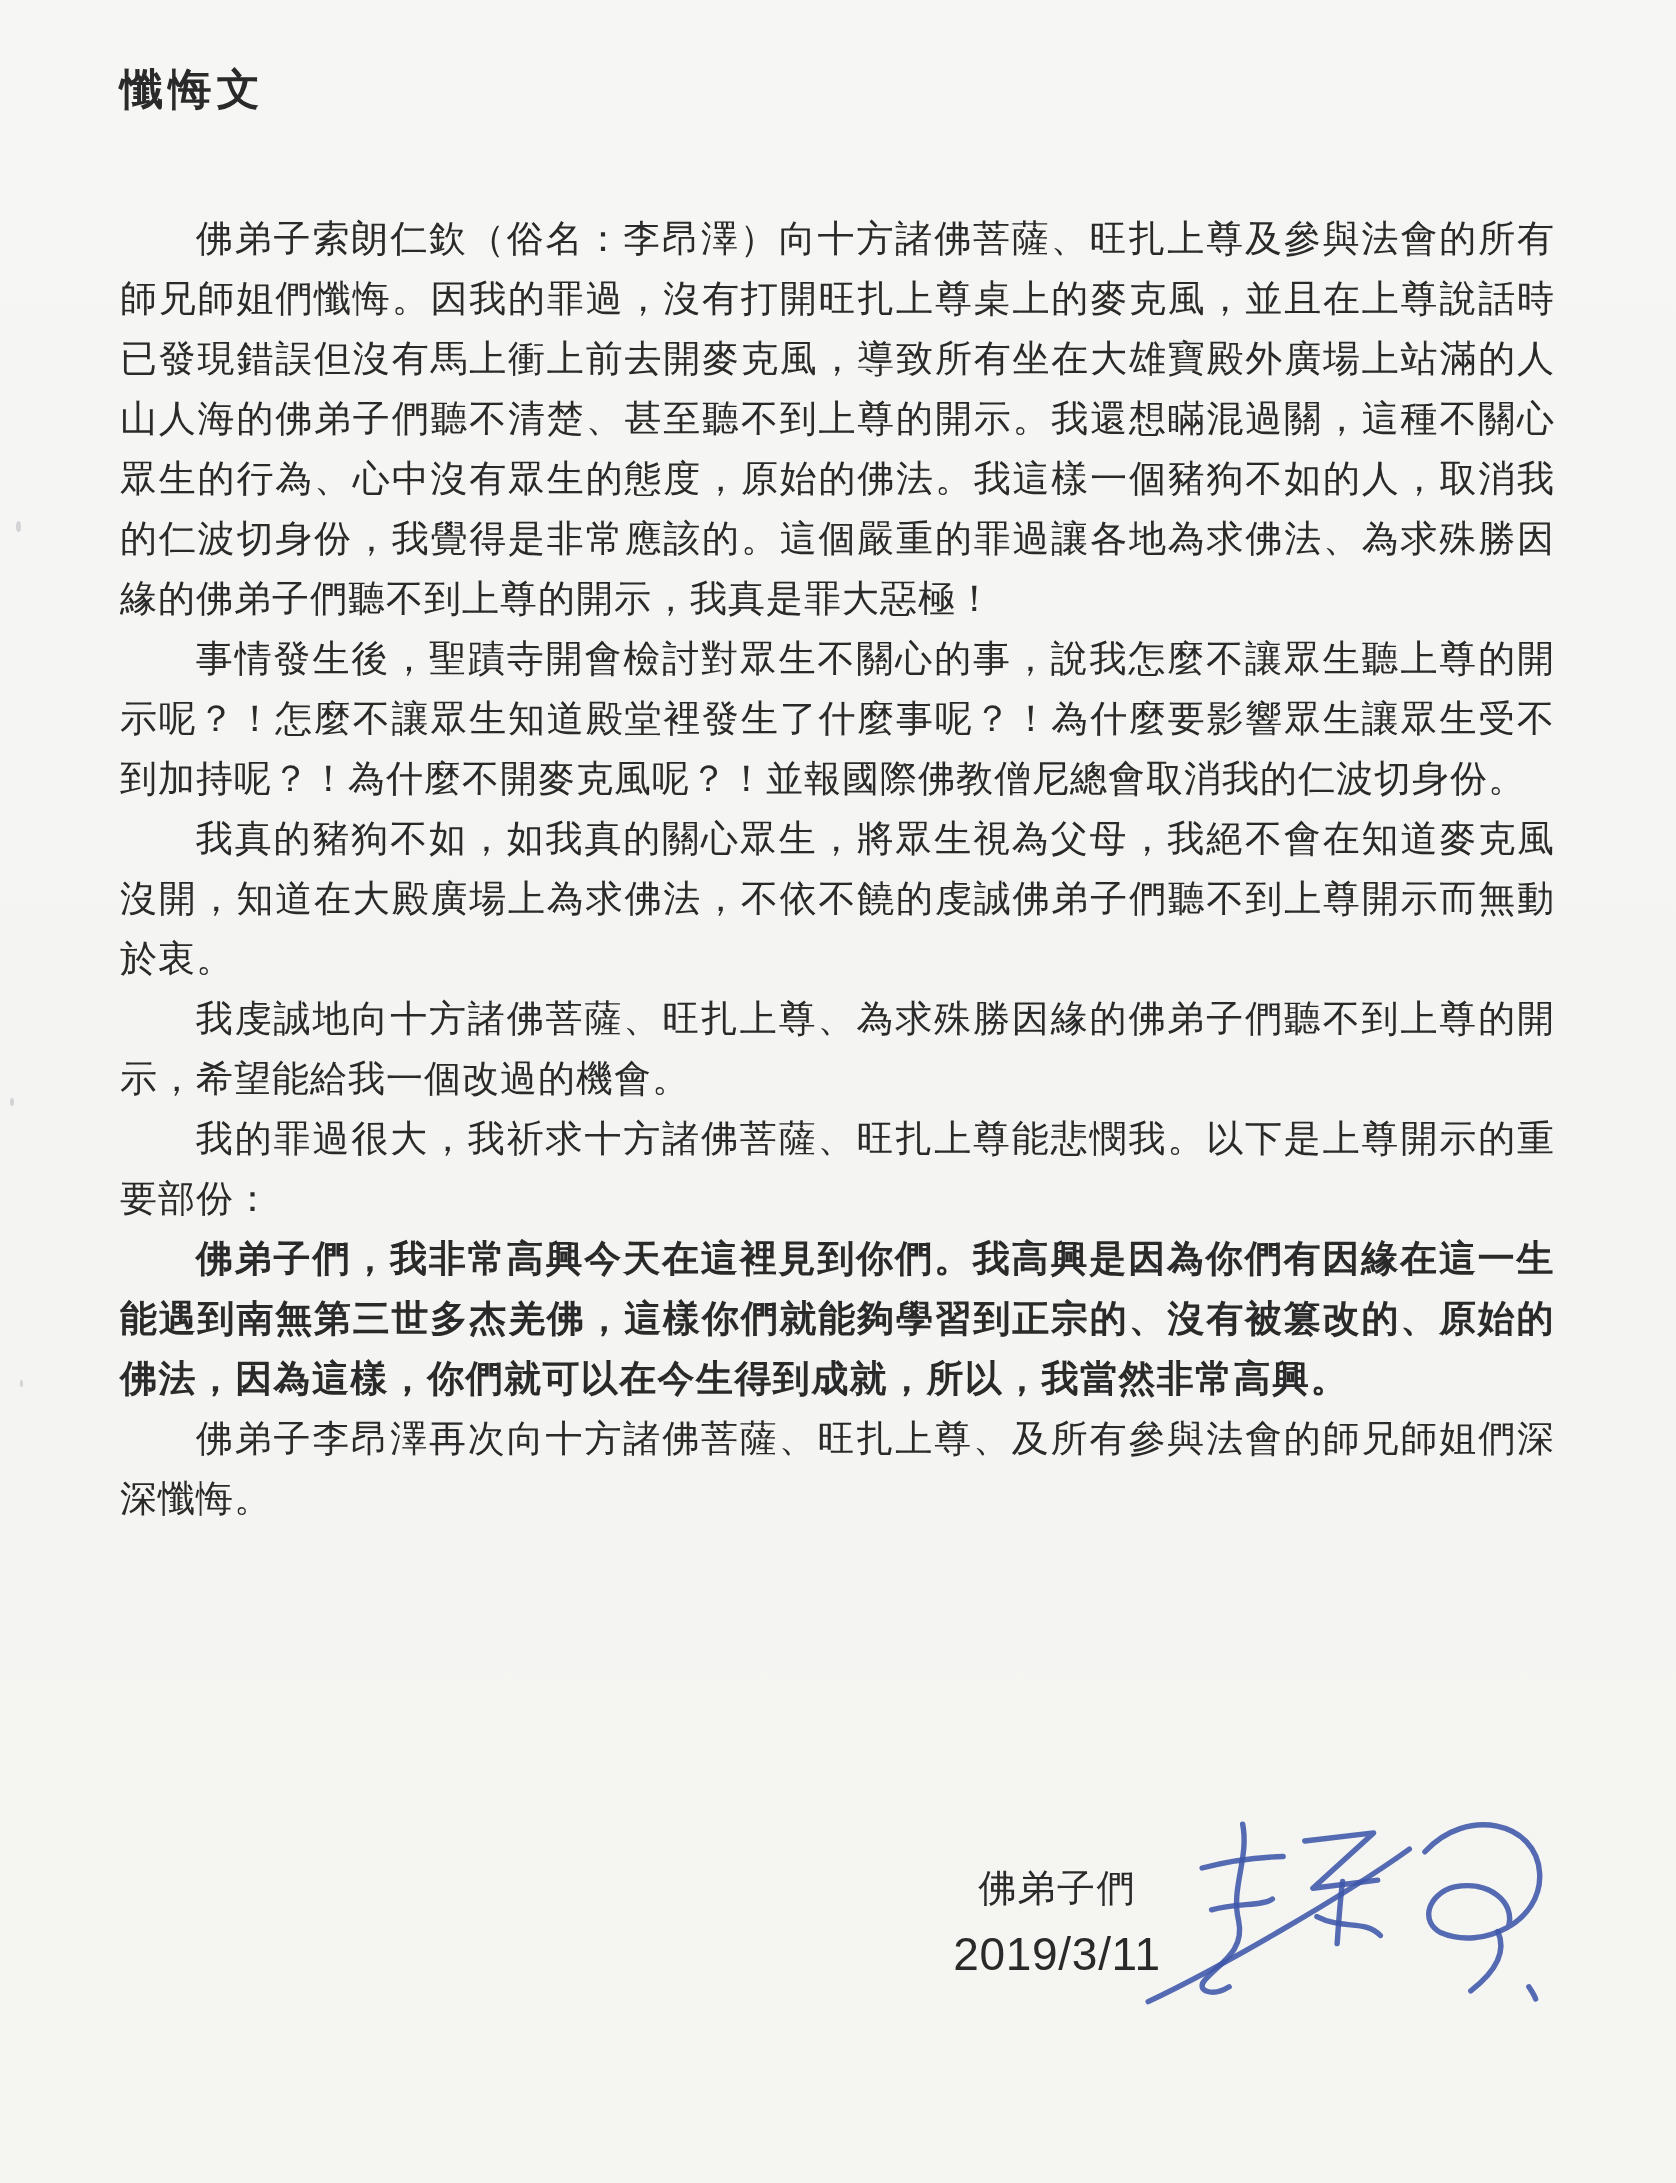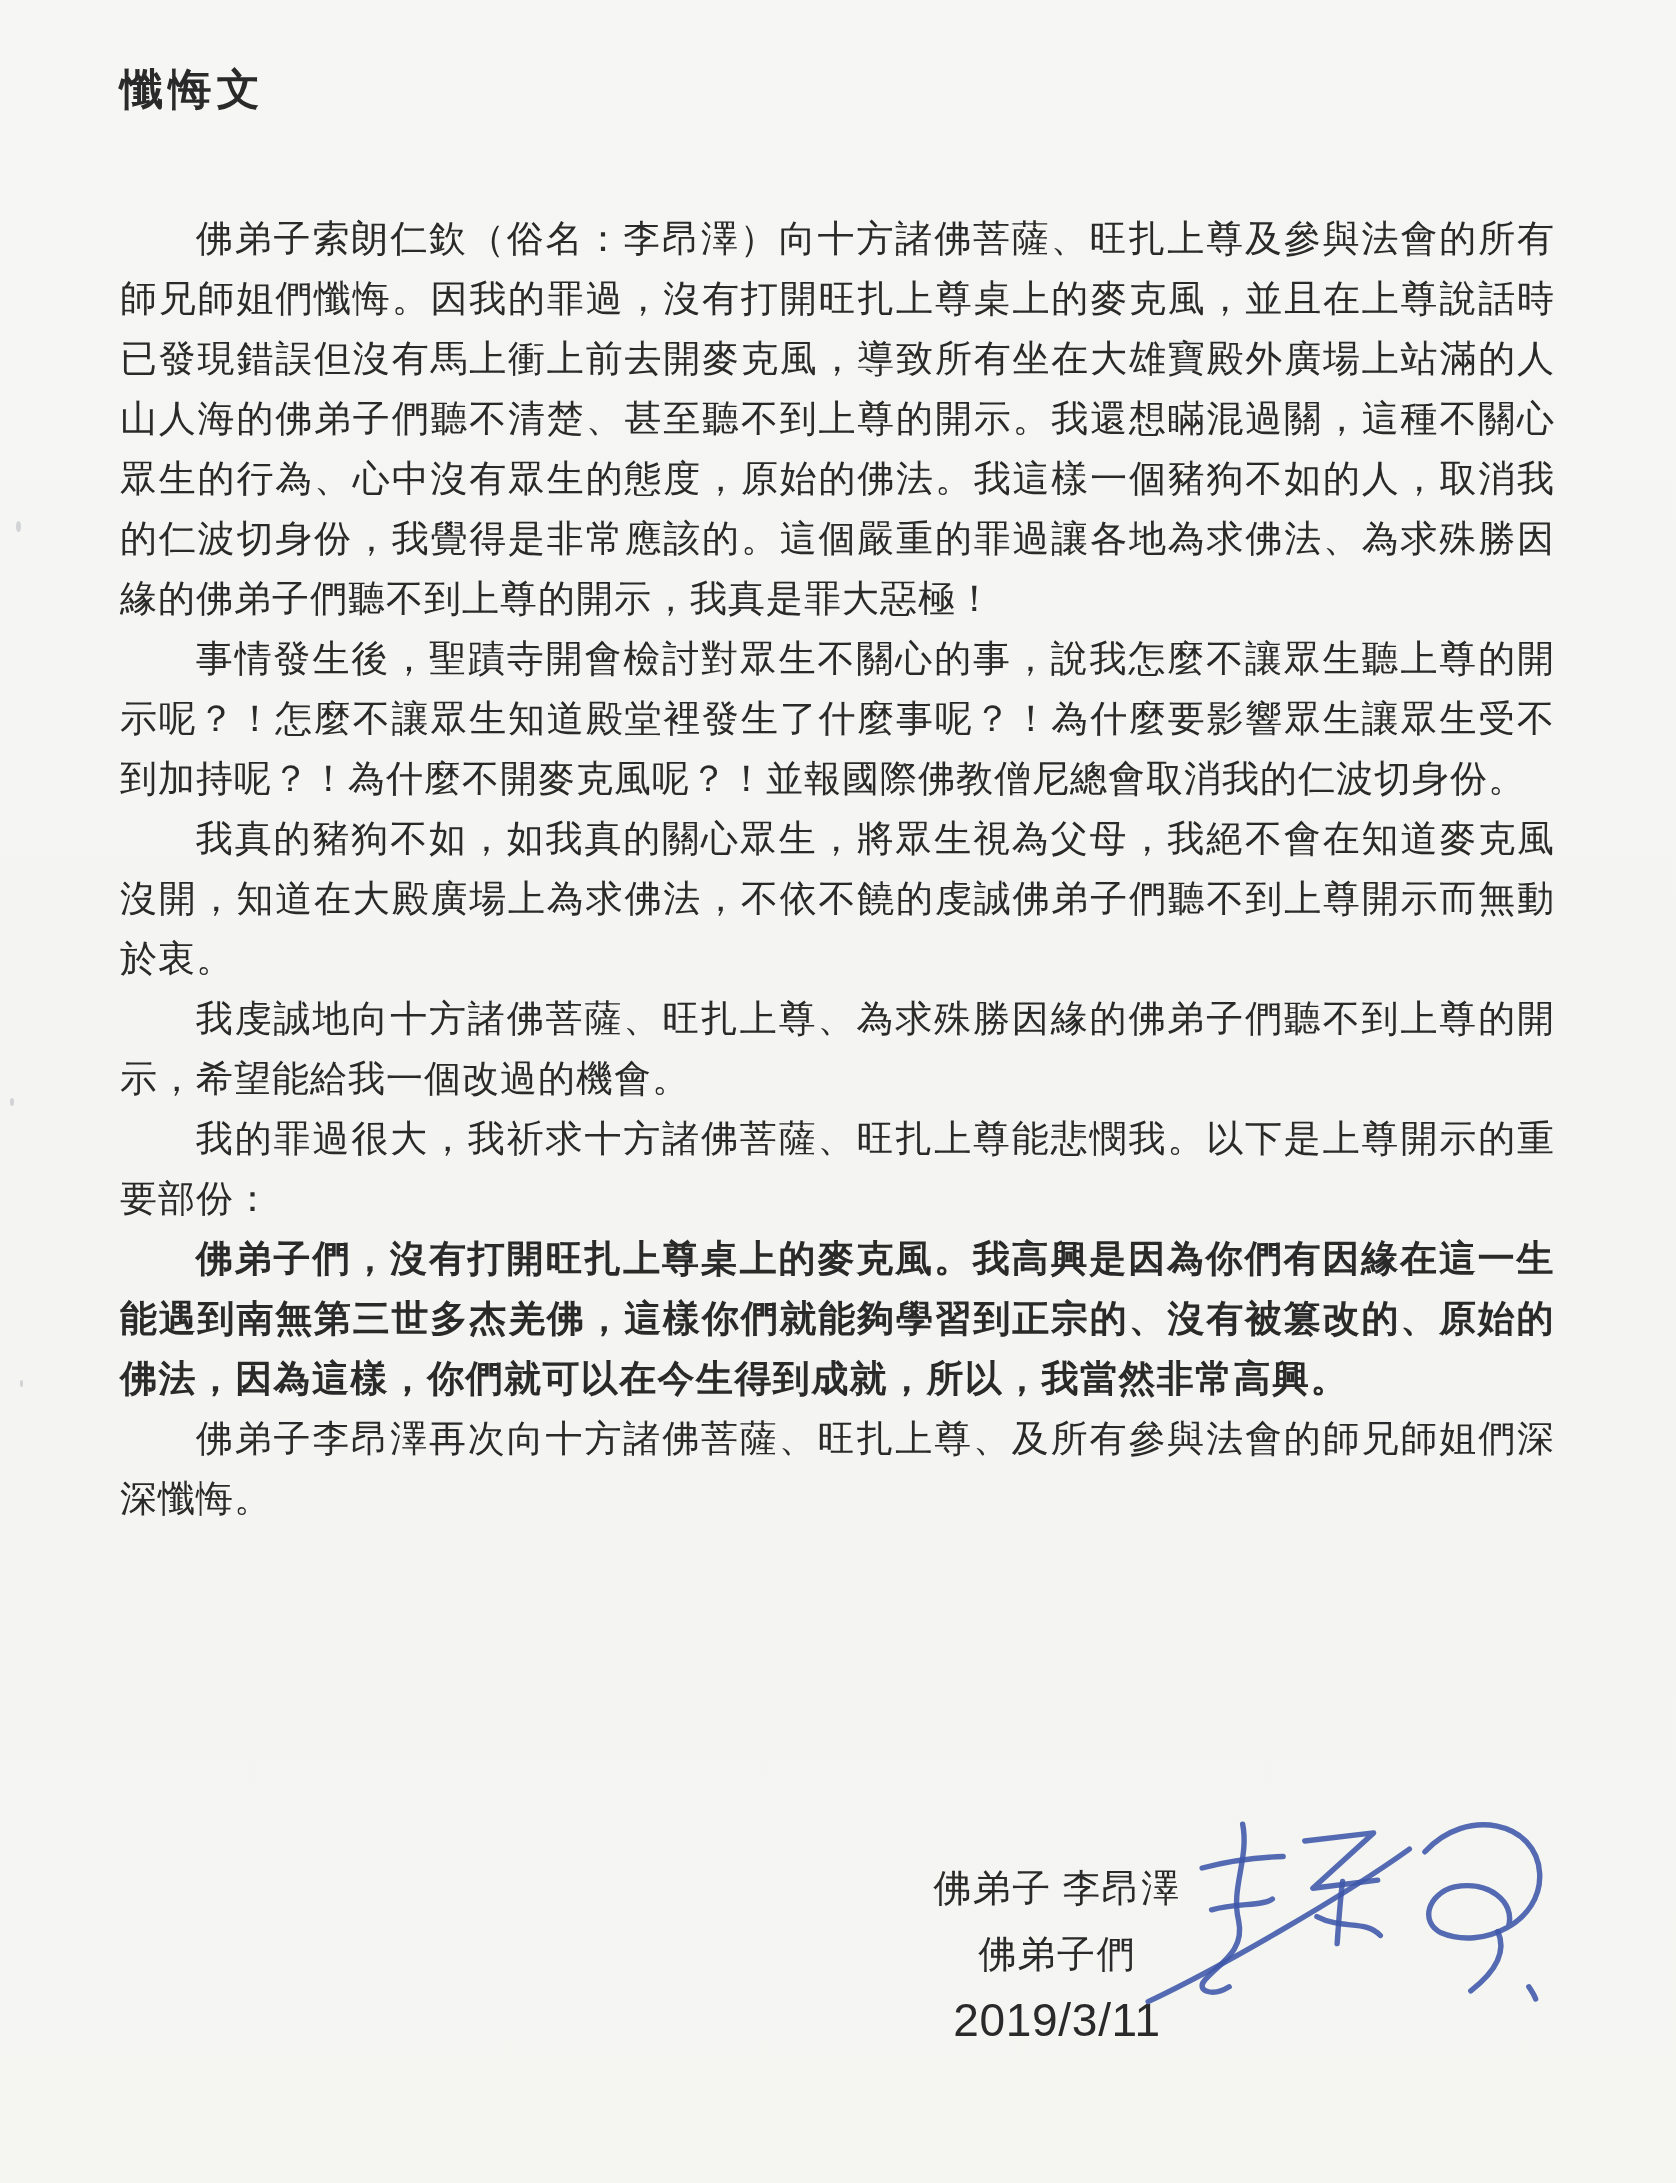--- a/index.html
+++ b/index.html
@@ -88,26 +88,25 @@
   <span class="speck s3"></span>
 
   <div class="content">
     <h1 class="doc-title">懺悔文</h1>
 
     <p class="para">佛弟子索朗仁欽（俗名：李昂澤）向十方諸佛菩薩、旺扎上尊及參與法會的所有師兄師姐們懺悔。因我的罪過，沒有打開旺扎上尊桌上的麥克風，並且在上尊說話時已發現錯誤但沒有馬上衝上前去開麥克風，導致所有坐在大雄寶殿外廣場上站滿的人山人海的佛弟子們聽不清楚、甚至聽不到上尊的開示。我還想瞞混過關，這種不關心眾生的行為、心中沒有眾生的態度，原始的佛法。我這樣一個豬狗不如的人，取消我的仁波切身份，我覺得是非常應該的。這個嚴重的罪過讓各地為求佛法、為求殊勝因緣的佛弟子們聽不到上尊的開示，我真是罪大惡極！</p>
     <p class="para">事情發生後，聖蹟寺開會檢討對眾生不關心的事，說我怎麼不讓眾生聽上尊的開示呢？！怎麼不讓眾生知道殿堂裡發生了什麼事呢？！為什麼要影響眾生讓眾生受不到加持呢？！為什麼不開麥克風呢？！並報國際佛教僧尼總會取消我的仁波切身份。</p>
     <p class="para">我真的豬狗不如，如我真的關心眾生，將眾生視為父母，我絕不會在知道麥克風沒開，知道在大殿廣場上為求佛法，不依不饒的虔誠佛弟子們聽不到上尊開示而無動於衷。</p>
     <p class="para">我虔誠地向十方諸佛菩薩、旺扎上尊、為求殊勝因緣的佛弟子們聽不到上尊的開示，希望能給我一個改過的機會。</p>
     <p class="para">我的罪過很大，我祈求十方諸佛菩薩、旺扎上尊能悲憫我。以下是上尊開示的重要部份：</p>
-    <p class="para excerpt">佛弟子們，沒有打開旺扎上尊桌上的麥克風。我高興是因為你們有因緣在這一生能遇到南無第三世多杰羌佛，這樣你們就能夠學習到正宗的、沒有被篡改的、原始的佛法，因為這樣，你們就可以在今生得到成就，所以，我當然非常高興。</p>
+    <p class="para excerpt">佛弟子們，我非常高興今天在這裡見到你們。我高興是因為你們有因緣在這一生能遇到南無第三世多杰羌佛，這樣你們就能夠學習到正宗的、沒有被篡改的、原始的佛法，因為這樣，你們就可以在今生得到成就，所以，我當然非常高興。</p>
     <p class="para">佛弟子李昂澤再次向十方諸佛菩薩、旺扎上尊、及所有參與法會的師兄師姐們深深懺悔。</p>
   </div>
 
   <div class="sign-block">
-    <div class="sign-line">佛弟子 李昂澤</div>
     <div class="sign-line">佛弟子們</div>
     <div class="sign-line date">2019/3/11</div>
   </div>
 
   <svg class="signature-svg" viewBox="0 0 700 360" xmlns="http://www.w3.org/2000/svg" aria-hidden="true">
 
     <path d="M455,92 C360,160 180,265 68,318"></path>
 
     <path d="M208,55 C218,105 190,150 202,198 C212,244 172,262 152,286 C138,301 162,312 188,296"></path>
     <path d="M148,120 C186,110 232,104 268,103"></path>

